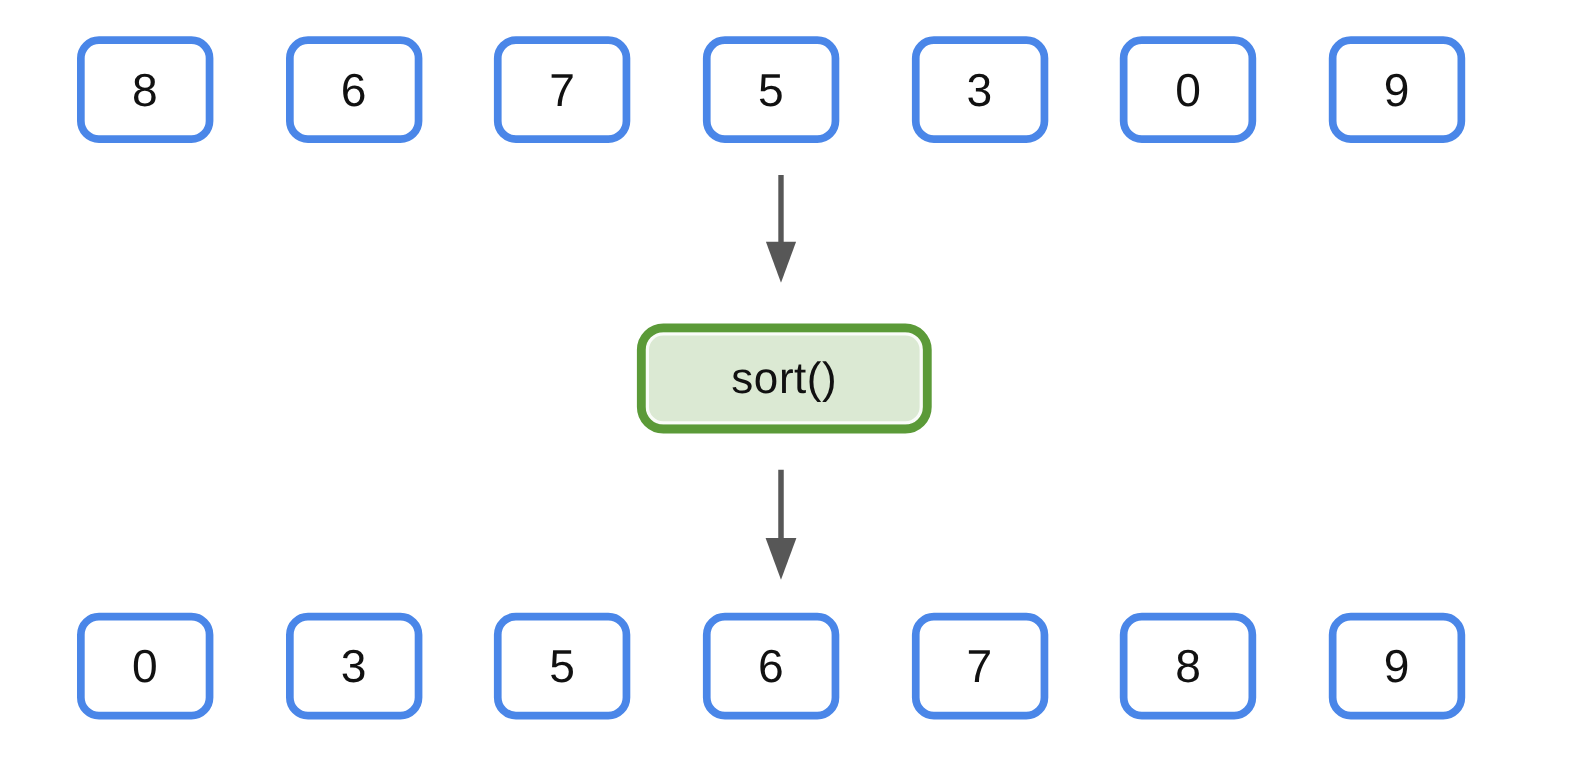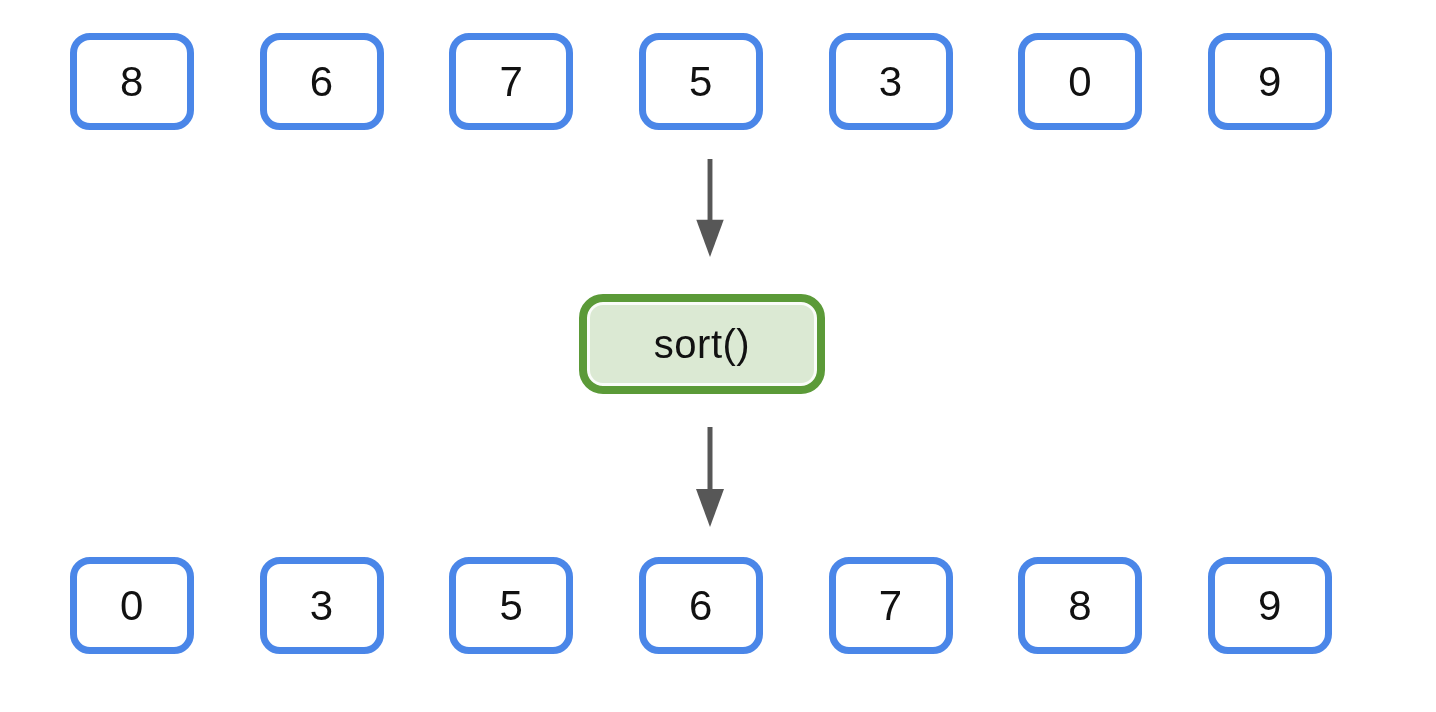--- a/index.html
+++ b/index.html
@@ -45,21 +45,21 @@
     position: absolute;
     left: 694px;
   }
   .arrow-1 { top: 159px; }
   .arrow-2 { top: 424px; }
   .op-box {
     position: absolute;
     box-sizing: border-box;
     left: 579px;
     top: 294px;
-    width: 246px;
+    width: 268px;
     height: 100px;
     background: #dbe9d3;
     border: 8px solid #5b9a38;
     border-radius: 24px;
     box-shadow: inset 0 0 0 3px rgba(255,255,255,0.85);
     display: flex;
     align-items: center;
     justify-content: center;
   }
   .op-label {

